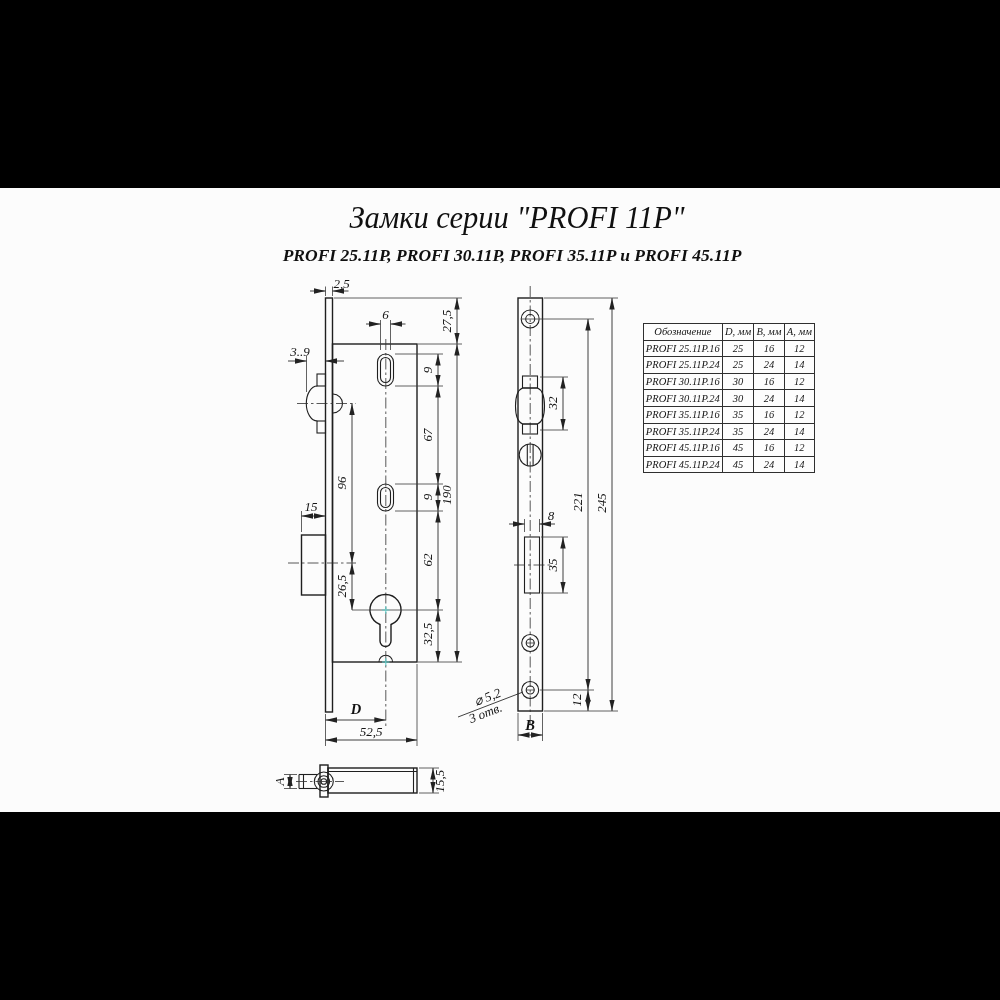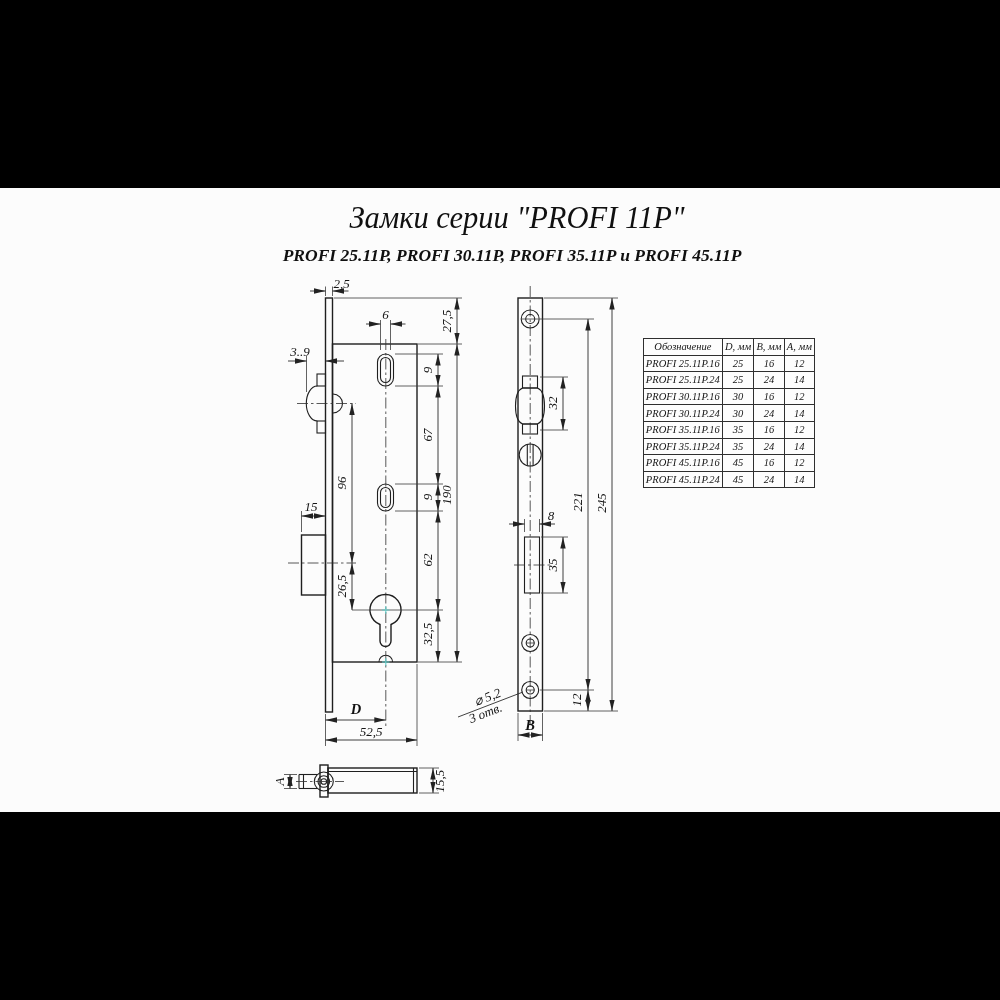--- a/index.html
+++ b/index.html
@@ -9,21 +9,21 @@
   .ol{stroke:#1f1f1f;stroke-width:1.4;fill:none;stroke-linecap:round;}
   .ol2{stroke:#1f1f1f;stroke-width:1.1;fill:none;}
   .tl{stroke:#3a3a3a;stroke-width:0.8;fill:none;}
   .dl{stroke:#2b2b2b;stroke-width:0.9;fill:none;}
   .cl{stroke:#2e2e2e;stroke-width:0.8;fill:none;stroke-dasharray:11 3 2.5 3;}
   .dt{font:italic 13px "Liberation Serif", serif;fill:#161616;text-anchor:middle;}
   .dtb{font:italic 700 14.5px "Liberation Serif", serif;fill:#111;text-anchor:middle;}
   .ttl{font:italic 30.5px "Liberation Serif", serif;fill:#101010;text-anchor:middle;}
   .stl{font:italic 600 17.5px "Liberation Serif", serif;fill:#101010;text-anchor:middle;}
   .cy{stroke:#63cfcb;stroke-width:1.1;}
-  #specs{position:absolute;left:643px;top:338px;width:172px;border-collapse:collapse;
+  #specs{position:absolute;left:643px;top:323px;width:172px;border-collapse:collapse;
          background:#fdfdfd;}
   #specs td,#specs th{border:1px solid #2f2f2f;font:italic 10.5px "Liberation Serif", serif;
          color:#151515;text-align:center;padding:0;height:15.6px;font-weight:normal;}
   #specs td:first-child,#specs th:first-child{width:46%;}
 </style>
 </head>
 <body>
 
 <div id="stage">
 <svg width="1000" height="1000" viewBox="0 0 1000 1000">

